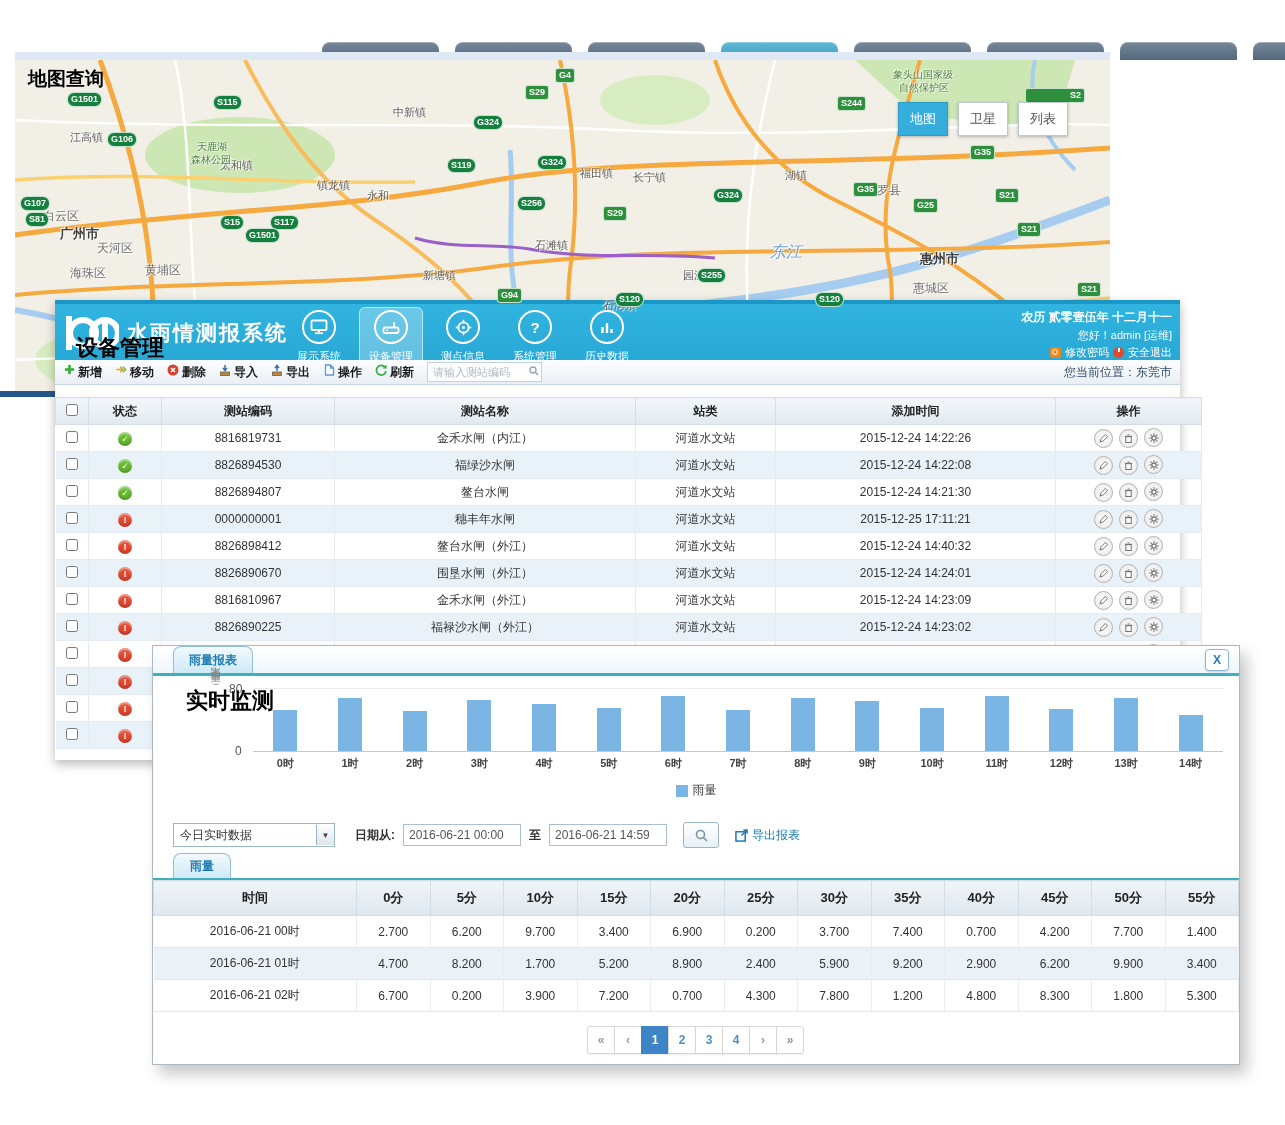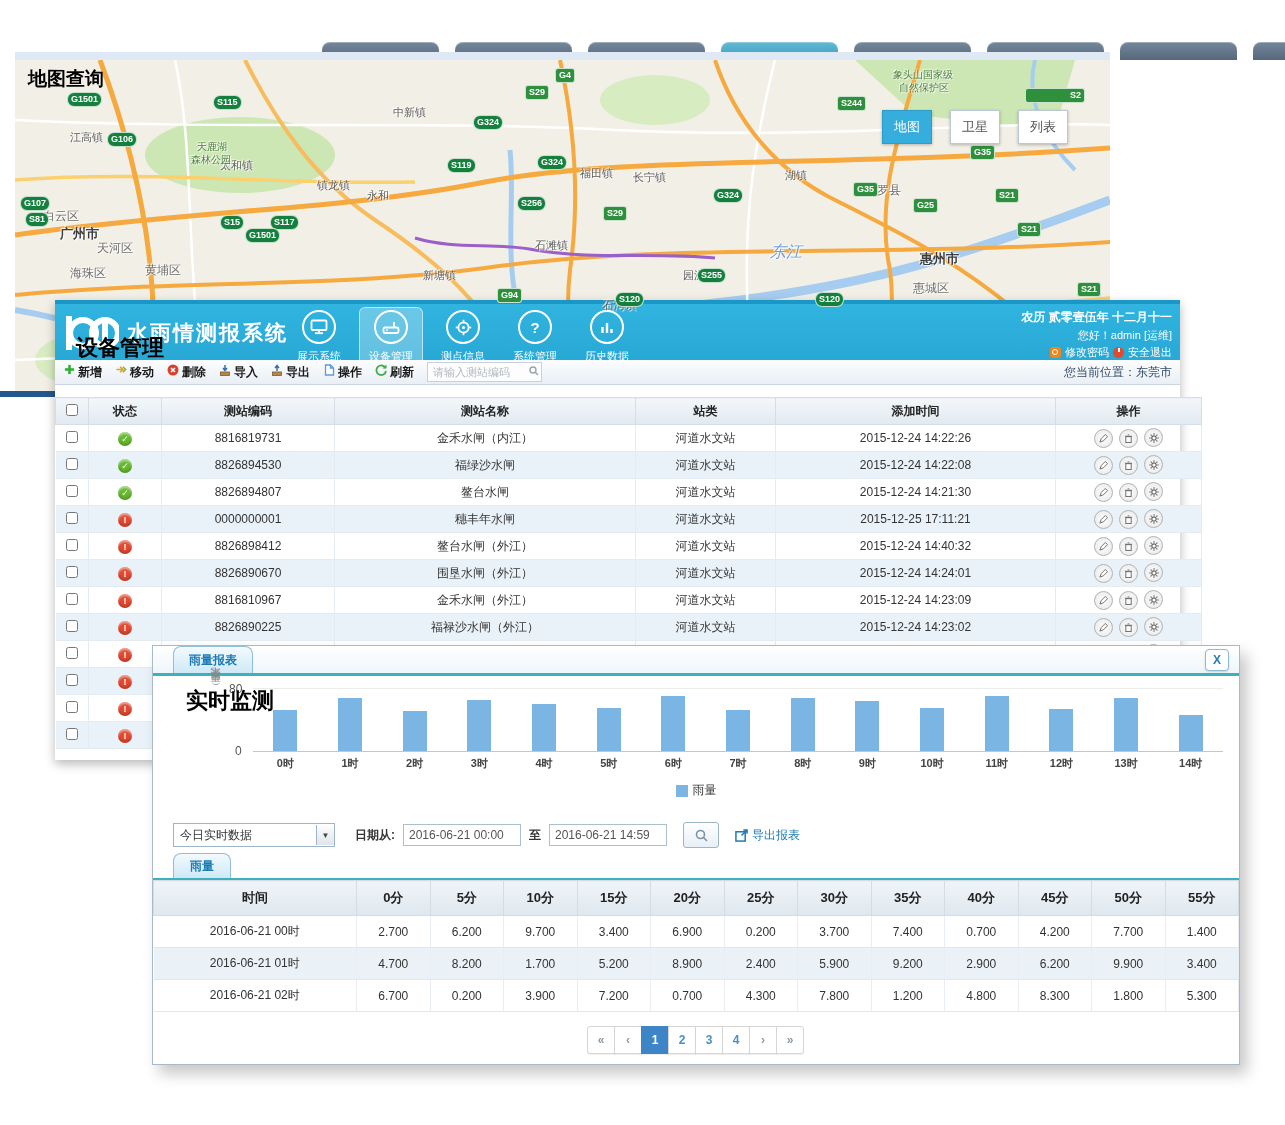--- a/index.html
+++ b/index.html
@@ -15,21 +15,21 @@
   #map{position:relative;width:1095px;height:335px;background:#f2efe6;overflow:hidden;}
   #map svg{position:absolute;left:0;top:0;}
   .mlabel{position:absolute;font-size:11px;color:#5d5d5d;white-space:nowrap;text-shadow:1px 1px 1px #fff,-1px -1px 1px #fff;z-index:3;}
   .mlabel.city{font-size:13px;font-weight:bold;color:#3c3c3c;}
   .mlabel.district{font-size:12px;color:#6e6e6e;}
   .mlabel.park{font-size:10px;color:#4c7f3e;}
   .mlabel.water{font-size:16px;color:#6f9fd8;font-style:italic;}
   .shield{position:absolute;font-size:9px;font-weight:bold;color:#fff;padding:1px 3px;border-radius:3px;line-height:1.2;border:1px solid rgba(255,255,255,.75);z-index:4;white-space:nowrap;}
   .shield.g{background:#2e8f3c;}
   .shield.r{background:#15803d;border-radius:7px;}
-  #map-controls{position:absolute;right:42px;top:42px;display:flex;gap:18px;z-index:6;margin-top:8px;}
+  #map-controls{position:absolute;right:42px;top:42px;display:flex;gap:10px;z-index:6;}
   .map-btn{width:48px;height:32px;display:flex;align-items:center;justify-content:center;font-size:13px;color:#555;background:#fff;border:1px solid #bcc8d2;box-shadow:0 1px 3px rgba(0,0,0,.25);cursor:pointer;}
   .map-btn.active{background:#35aede;color:#fff;border-color:#2d9cc8;}
   #navy-bar{position:absolute;left:0;top:391px;width:55px;height:6px;background:#24588d;}
   
   #device-window{position:absolute;left:55px;top:300px;width:1125px;height:460px;background:#fff;box-shadow:0 4px 10px rgba(0,0,0,.28);z-index:2;}
   .dw-header{position:relative;height:60px;background:linear-gradient(#31b4e0,#28a8d5);border-top:4px solid #1a97c6;box-sizing:border-box;}
   .logo{position:absolute;left:8px;top:8px;}
   .app-title{position:absolute;left:72px;top:15px;font-size:21px;font-weight:bold;color:#fff;letter-spacing:2px;}
   .nav{position:absolute;left:232px;top:3px;display:flex;gap:8px;}
   .nav-item{width:62px;text-align:center;padding:3px 1px 2px;border-radius:6px;cursor:pointer;}

